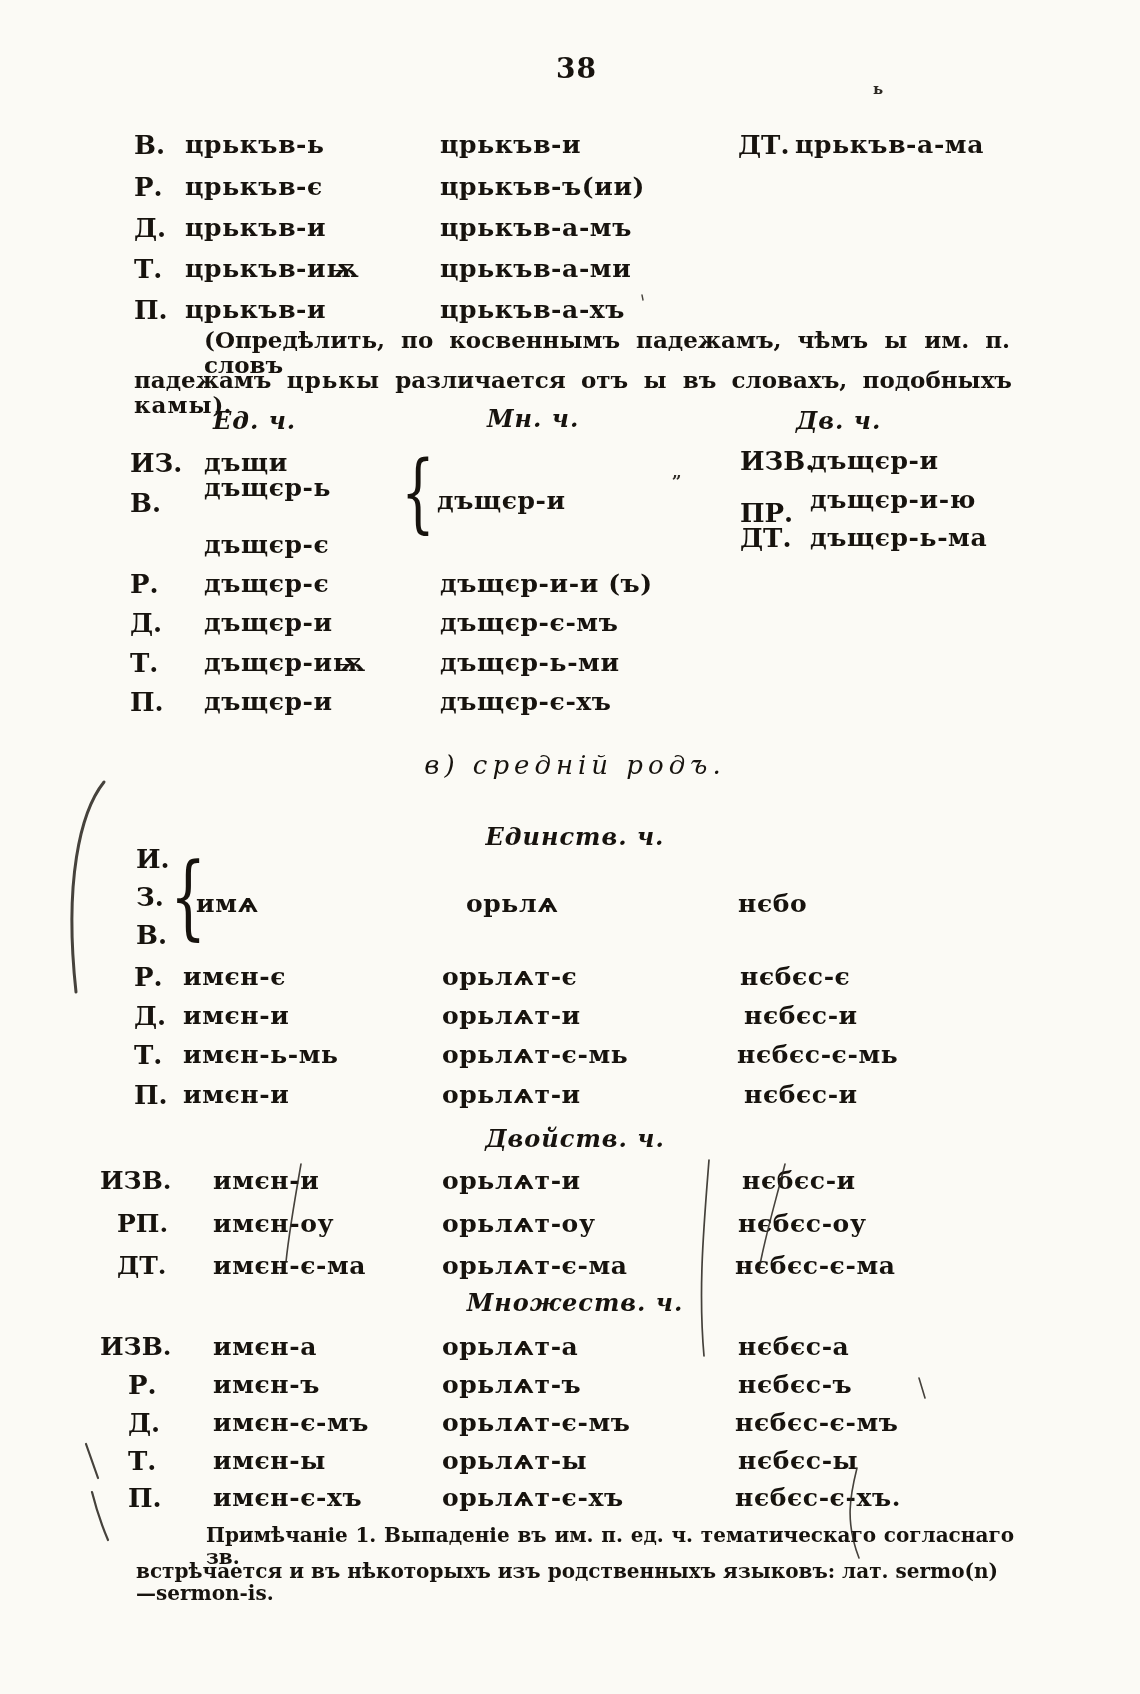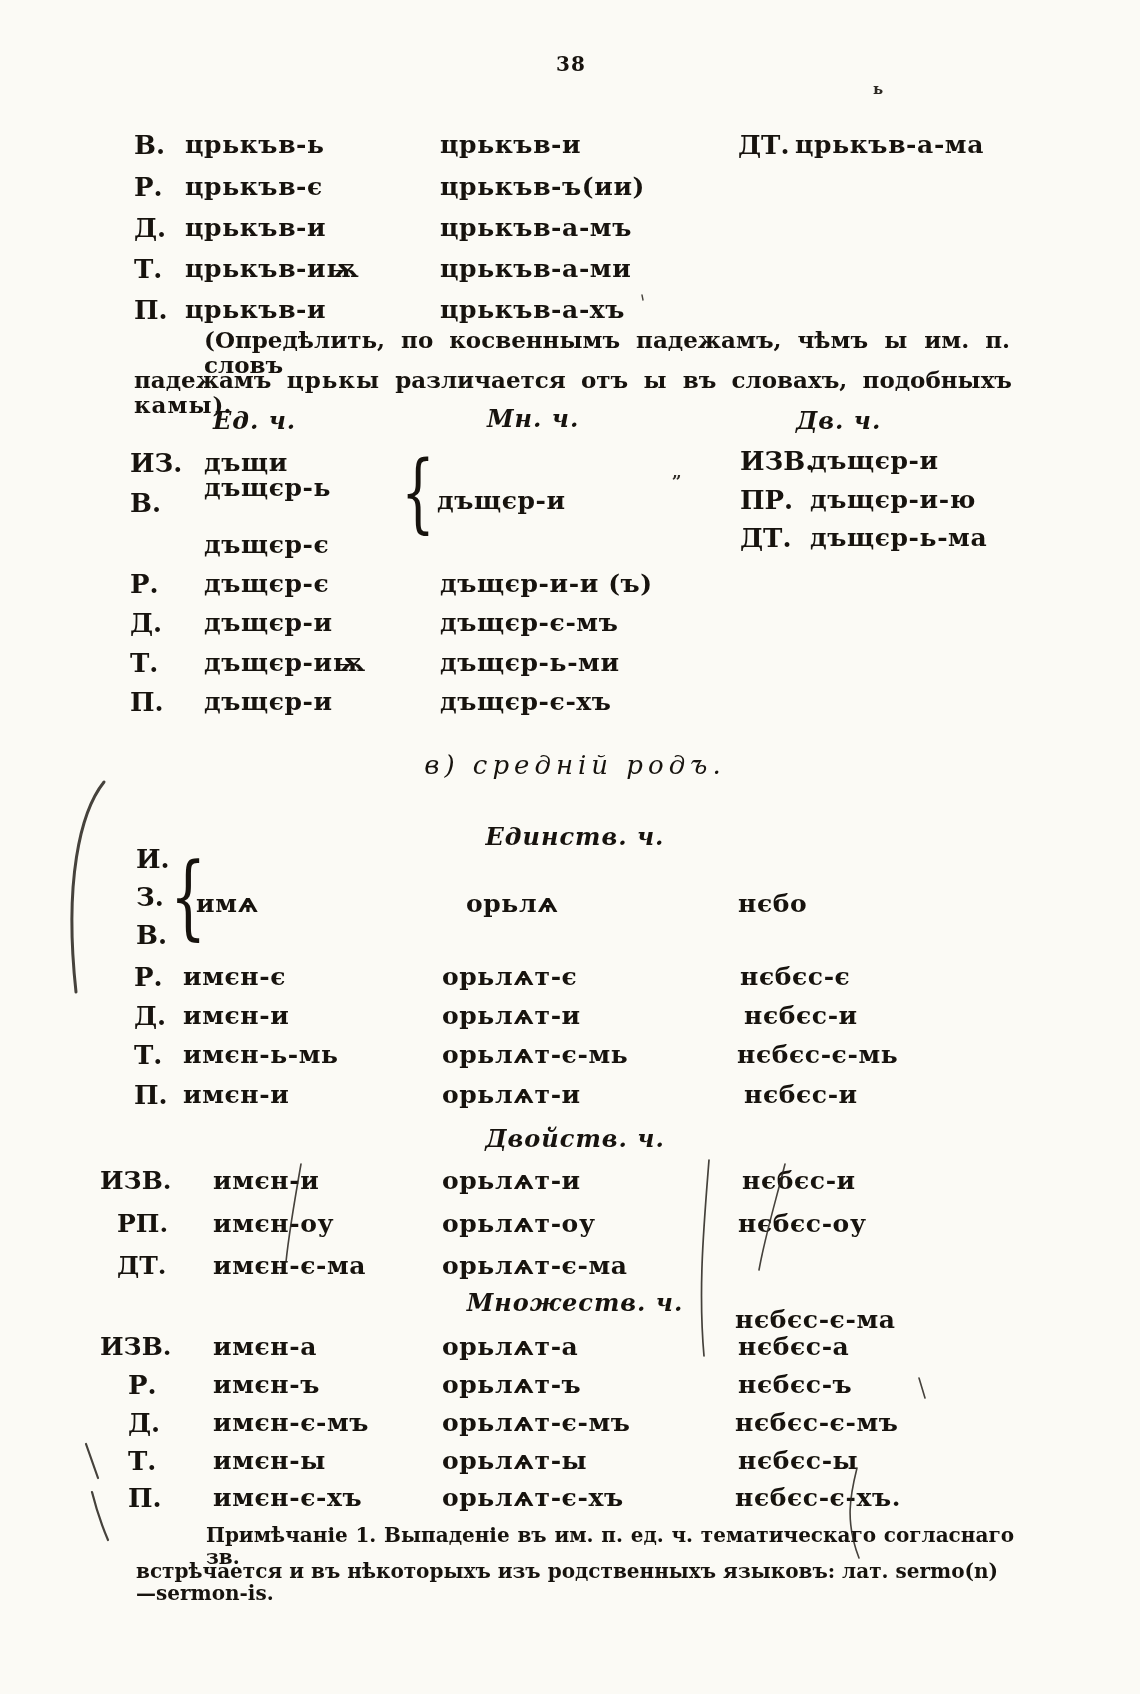--- a/index.html
+++ b/index.html
@@ -3,21 +3,21 @@
 <meta charset="utf-8">
 <style>
   html,body{margin:0;padding:0}
   body{
     width:1140px;height:1694px;position:relative;overflow:hidden;
     background:#fbfaf5;
     font-family:"DejaVu Serif","DejaVu Sans",serif;
     color:#17130e;
   }
   .abs{position:absolute;white-space:nowrap;line-height:1.05}
-  .pgnum{font-weight:700;font-size:20px;letter-spacing:1px}
+  .pgnum{font-weight:700;font-size:28px;letter-spacing:1px}
   .lbl{font-weight:700;font-size:26px}
   .lbl-sm{font-weight:700;font-size:25px}
   .ocs{font-weight:700;font-size:25px;letter-spacing:.6px}
   .hdr{font-style:italic;font-weight:700;font-size:24px;letter-spacing:1px}
   .hdr-c{transform:translateX(-50%)}
   .sect{font-style:italic;font-weight:400;font-size:26px;letter-spacing:5px;transform:translateX(-50%)}
   .para{font-weight:700;font-size:23px;position:absolute;line-height:1.1;
         text-align:justify;text-align-last:justify;white-space:normal}
   .para .ocsw{letter-spacing:1px}
   .fn{font-weight:700;font-size:20px;position:absolute;line-height:1.1;
@@ -82,21 +82,21 @@
 <div class="abs lbl" style="left:130px;top:650px">Т.</div>
 <div class="abs ocs" style="left:204px;top:650px">дъщєр-иѭ</div>
 <div class="abs ocs" style="left:440px;top:650px">дъщєр-ь-ми</div>
 
 <div class="abs lbl" style="left:130px;top:689px">П.</div>
 <div class="abs ocs" style="left:204px;top:689px">дъщєр-и</div>
 <div class="abs ocs" style="left:440px;top:689px">дъщєр-є-хъ</div>
 
 <div class="abs lbl" style="left:740px;top:448px">ИЗВ.</div>
 <div class="abs ocs" style="left:810px;top:448px">дъщєр-и</div>
-<div class="abs lbl" style="left:740px;top:487px">ПР.</div>
+<div class="abs lbl" style="left:740px;top:500px">ПР.</div>
 <div class="abs ocs" style="left:810px;top:487px">дъщєр-и-ю</div>
 <div class="abs lbl" style="left:740px;top:525px">ДТ.</div>
 <div class="abs ocs" style="left:810px;top:525px">дъщєр-ь-ма</div>
 
 <div class="mark" style="left:672px;top:462px;font-size:17px;font-weight:700">„</div>
 
 <div class="abs sect" style="left:575px;top:752px">в)  средній  родъ.</div>
 <div class="abs hdr hdr-c" style="left:575px;top:824px">Единств.  ч.</div>
 
 <div class="abs lbl" style="left:136px;top:846px">И.</div>
@@ -135,21 +135,21 @@
 <div class="abs ocs" style="left:742px;top:1168px">нєбєс-и</div>
 
 <div class="abs lbl-sm" style="left:117px;top:1211px">РП.</div>
 <div class="abs ocs" style="left:213px;top:1211px">имєн-оу</div>
 <div class="abs ocs" style="left:442px;top:1211px">орьлѧт-оу</div>
 <div class="abs ocs" style="left:738px;top:1211px">нєбєс-оу</div>
 
 <div class="abs lbl-sm" style="left:117px;top:1253px">ДТ.</div>
 <div class="abs ocs" style="left:213px;top:1253px">имєн-є-ма</div>
 <div class="abs ocs" style="left:442px;top:1253px">орьлѧт-є-ма</div>
-<div class="abs ocs" style="left:735px;top:1307px">нєбєс-є-ма</div>
+<div class="abs ocs" style="left:735px;top:1253px">нєбєс-є-ма</div>
 
 <div class="abs hdr hdr-c" style="left:575px;top:1290px">Множеств.  ч.</div>
 
 <div class="abs lbl-sm" style="left:100px;top:1334px">ИЗВ.</div>
 <div class="abs ocs" style="left:213px;top:1334px">имєн-а</div>
 <div class="abs ocs" style="left:442px;top:1334px">орьлѧт-а</div>
 <div class="abs ocs" style="left:738px;top:1334px">нєбєс-а</div>
 
 <div class="abs lbl" style="left:128px;top:1372px">Р.</div>
 <div class="abs ocs" style="left:213px;top:1372px">имєн-ъ</div>

